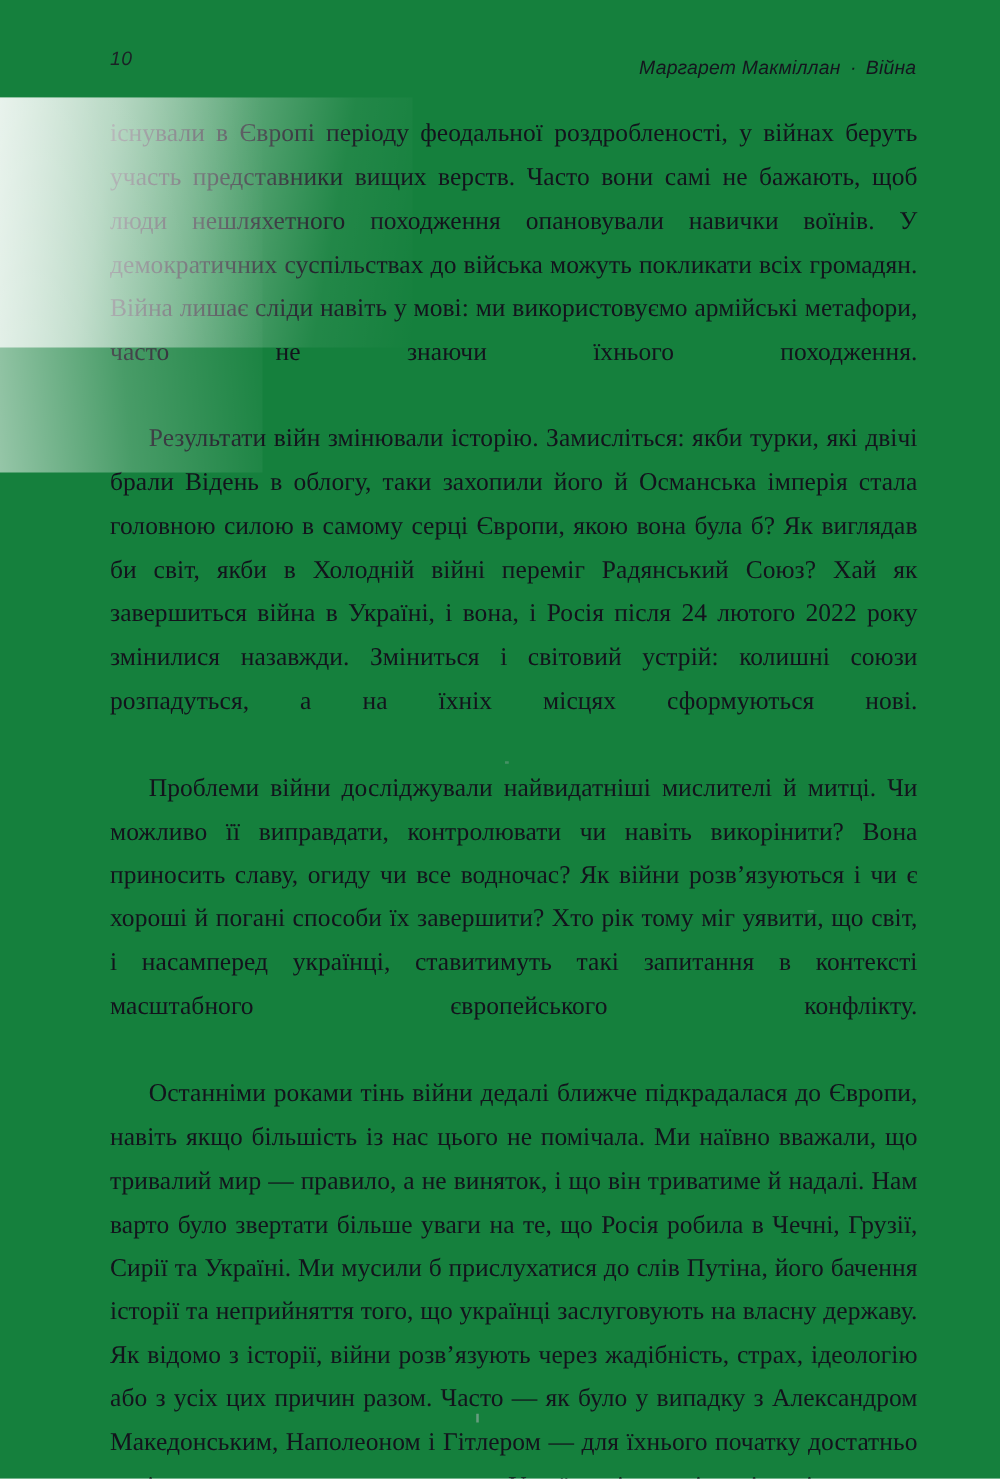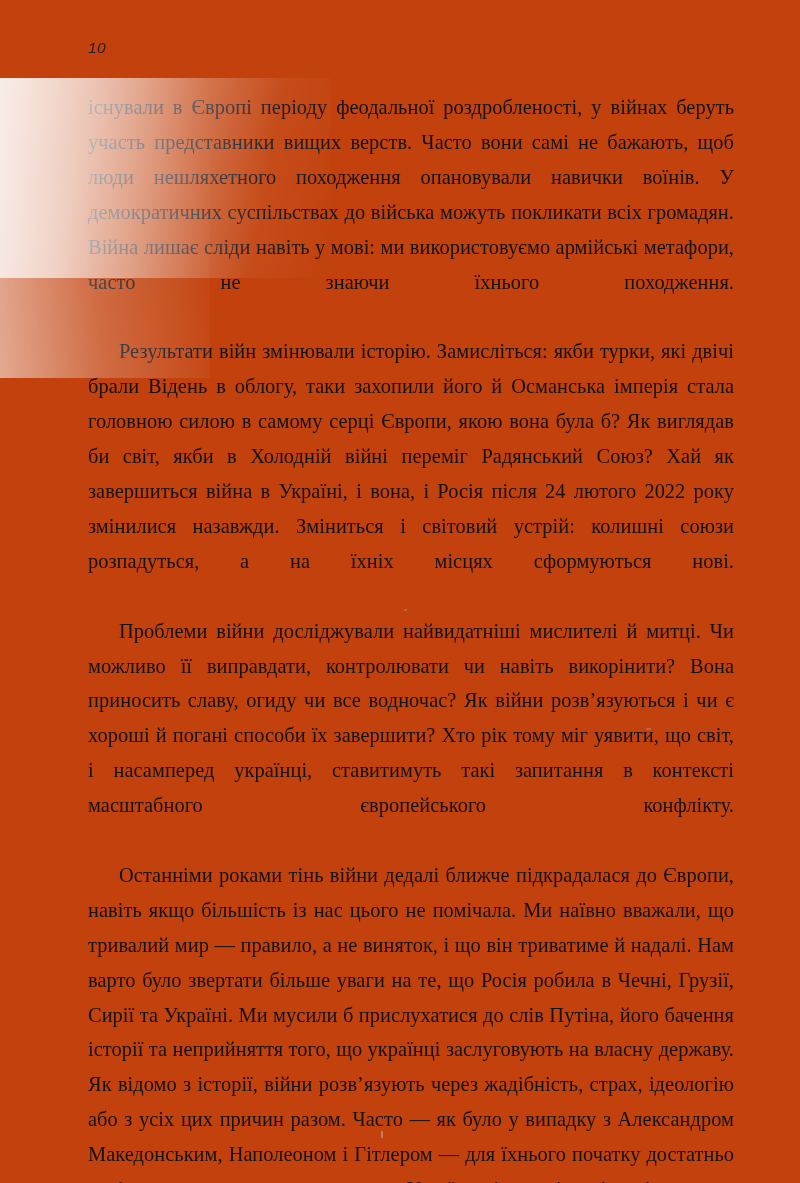--- a/index.html
+++ b/index.html
@@ -6,21 +6,21 @@
   html, body {
     margin: 0;
     padding: 0;
     background: #ffffff;
   }
 
   .page {
     position: relative;
     width: 800px;
     height: 1183px;
-    background: #c2410c;
+    background: #15803d;
     overflow: hidden;
     font-family: "Liberation Serif", "DejaVu Serif", serif;
     color: #13131c;
     -webkit-font-smoothing: antialiased;
   }
 
   
   .running-head {
     position: absolute;
     left: 88px;
@@ -123,20 +123,25 @@
     opacity: .5;
   }
 </style>
 </head>
 <body>
 
 <div class="page">
 
   <div class="running-head">
     <span class="folio">10</span>
+    <span class="head-title">
+      <span>Маргарет Макміллан</span>
+      <span class="head-sep">·</span>
+      <span>Війна</span>
+    </span>
   </div>
 
   <div class="textblock">
     <p class="para">існували в Європі періоду феодальної роздробленості, у війнах беруть участь представники вищих верств. Часто вони самі не бажають, щоб люди нешляхетного походження опановували навички воїнів. У демократичних суспільствах до війська можуть покликати всіх громадян. Війна лишає сліди навіть у мові: ми використовуємо армійські метафори, часто не знаючи їхнього походження.</p>
     <p class="para">Результати війн змінювали історію. Замисліться: якби турки, які двічі брали Відень в облогу, таки захопили його й Османська імперія стала головною силою в самому серці Європи, якою вона була б? Як виглядав би світ, якби в Холодній війні переміг Радянський Союз? Хай як завершиться війна в Україні, і вона, і Росія після 24 лютого 2022 року змінилися назавжди. Зміниться і світовий устрій: колишні союзи розпадуться, а на їхніх місцях сформуються нові.</p>
     <p class="para">Проблеми війни досліджували найвидатніші мислителі й митці. Чи можливо її виправдати, контролювати чи навіть викорінити? Вона приносить славу, огиду чи все водночас? Як війни розв’язуються і чи є хороші й погані способи їх завершити? Хто рік тому міг уявити, що світ, і насамперед українці, ставитимуть такі запитання в контексті масштабного європейського конфлікту.</p>
     <p class="para">Останніми роками тінь війни дедалі ближче підкрадалася до Європи, навіть якщо більшість із нас цього не помічала. Ми наївно вважали, що тривалий мир — правило, а не виняток, і що він триватиме й надалі. Нам варто було звертати більше уваги на те, що Росія робила в Чечні, Грузії, Сирії та Україні. Ми мусили б прислухатися до слів Путіна, його бачення історії та неприйняття того, що українці заслуговують на власну державу. Як відомо з історії, війни розв’язують через жадібність, страх, ідеологію або з усіх цих причин разом. Часто — як було у випадку з Александром Македонським, Наполеоном і Гітлером — для їхнього початку достатньо волі одного могутнього правителя. Українські читачі самі вирішать, яка сукупність чинників зумовила вторгнення Росії в їхню країну.</p>
   </div>
 
   <div class="fade-overlay"></div>

